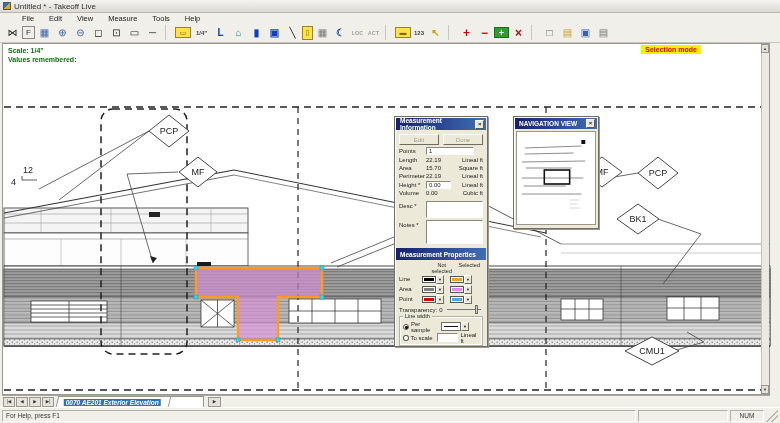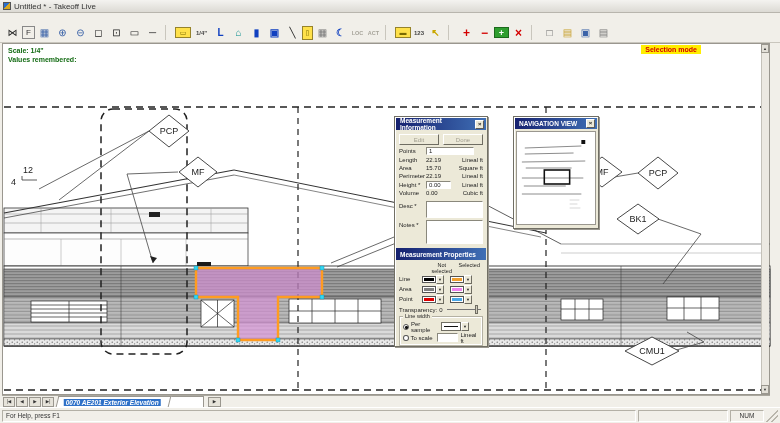--- a/index.html
+++ b/index.html
@@ -133,20 +133,28 @@
 </head>
 <body>
 
 <div class="app">
 
   <div class="titlebar">
     <span class="app-icon"></span>
     <span class="titletext">Untitled * - Takeoff Live</span>
   </div>
 
+  <div class="menubar">
+    <span class="menuitem">File</span>
+    <span class="menuitem">Edit</span>
+    <span class="menuitem">View</span>
+    <span class="menuitem">Measure</span>
+    <span class="menuitem">Tools</span>
+    <span class="menuitem">Help</span>
+  </div>
 
   <div class="toolbar">
     <span class="tbi">⋈</span>
     <span class="tbi doc" style="font-size:8px;border:1px solid #888;width:13px;height:13px;color:#333;">F</span>
     <span class="tbi steel">▦</span>
     <span class="tbi steel">⊕</span>
     <span class="tbi steel">⊖</span>
     <span class="tbi">◻</span>
     <span class="tbi">⊡</span>
     <span class="tbi">▭</span>

